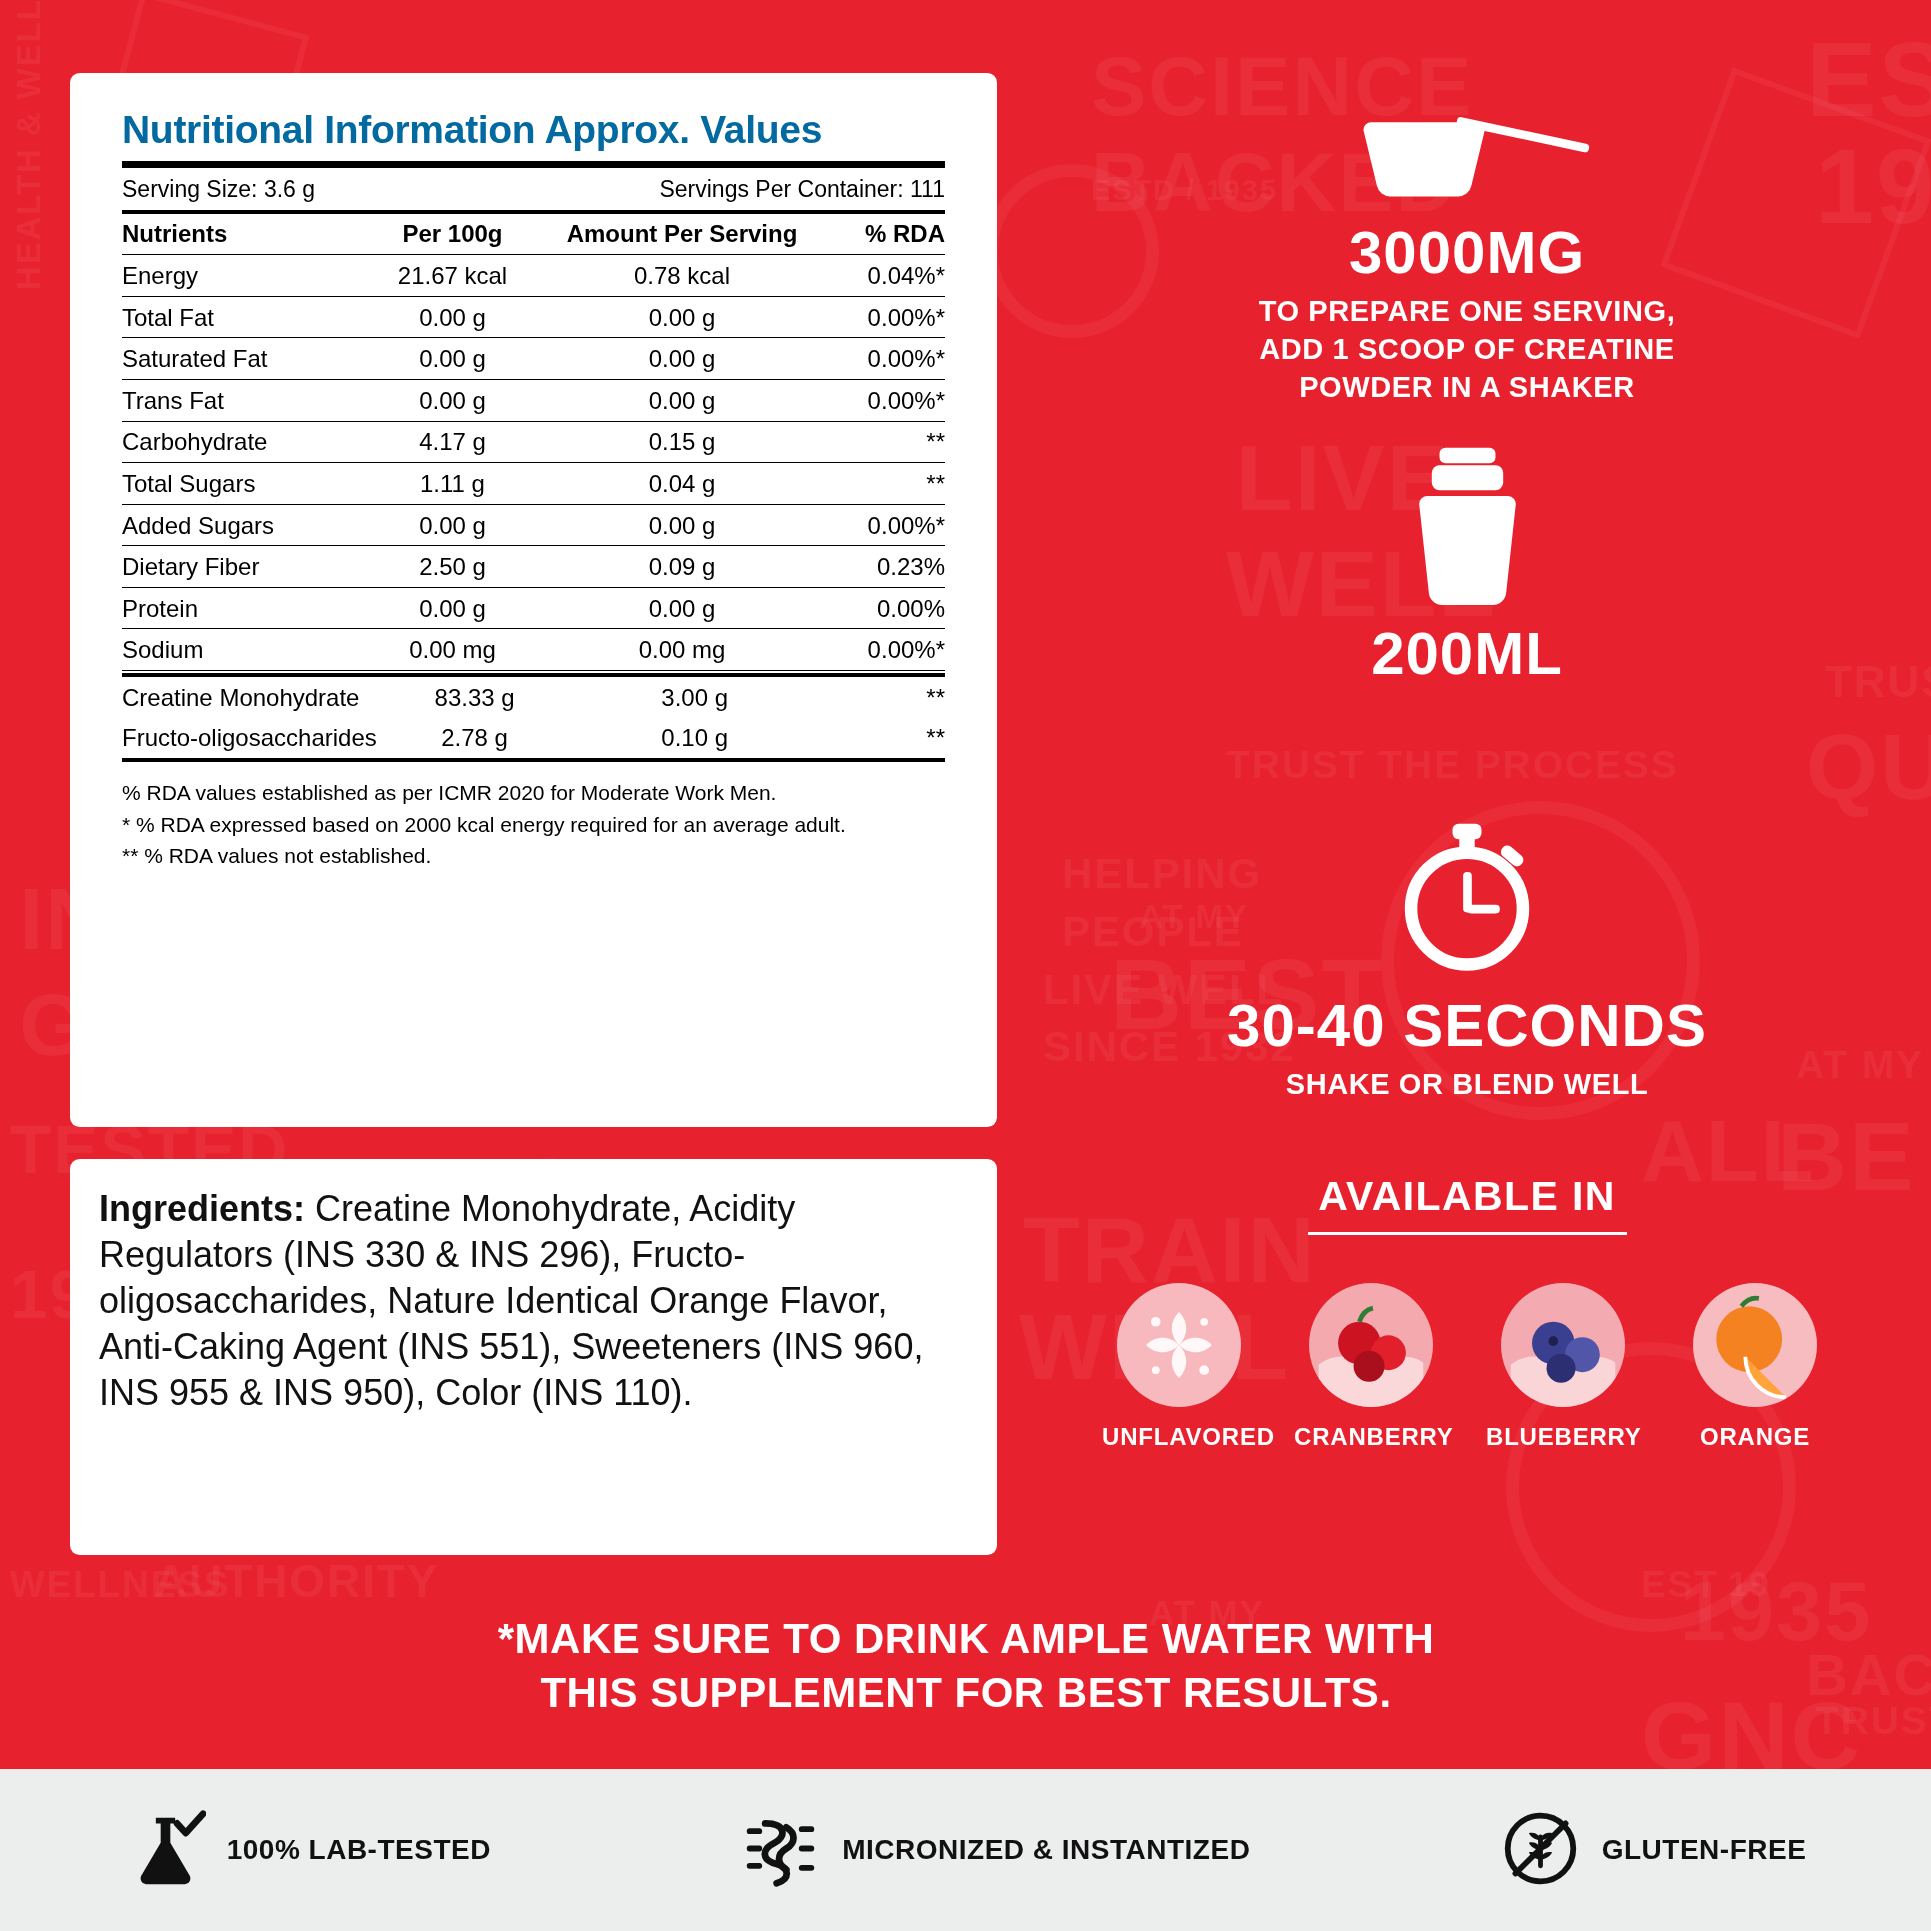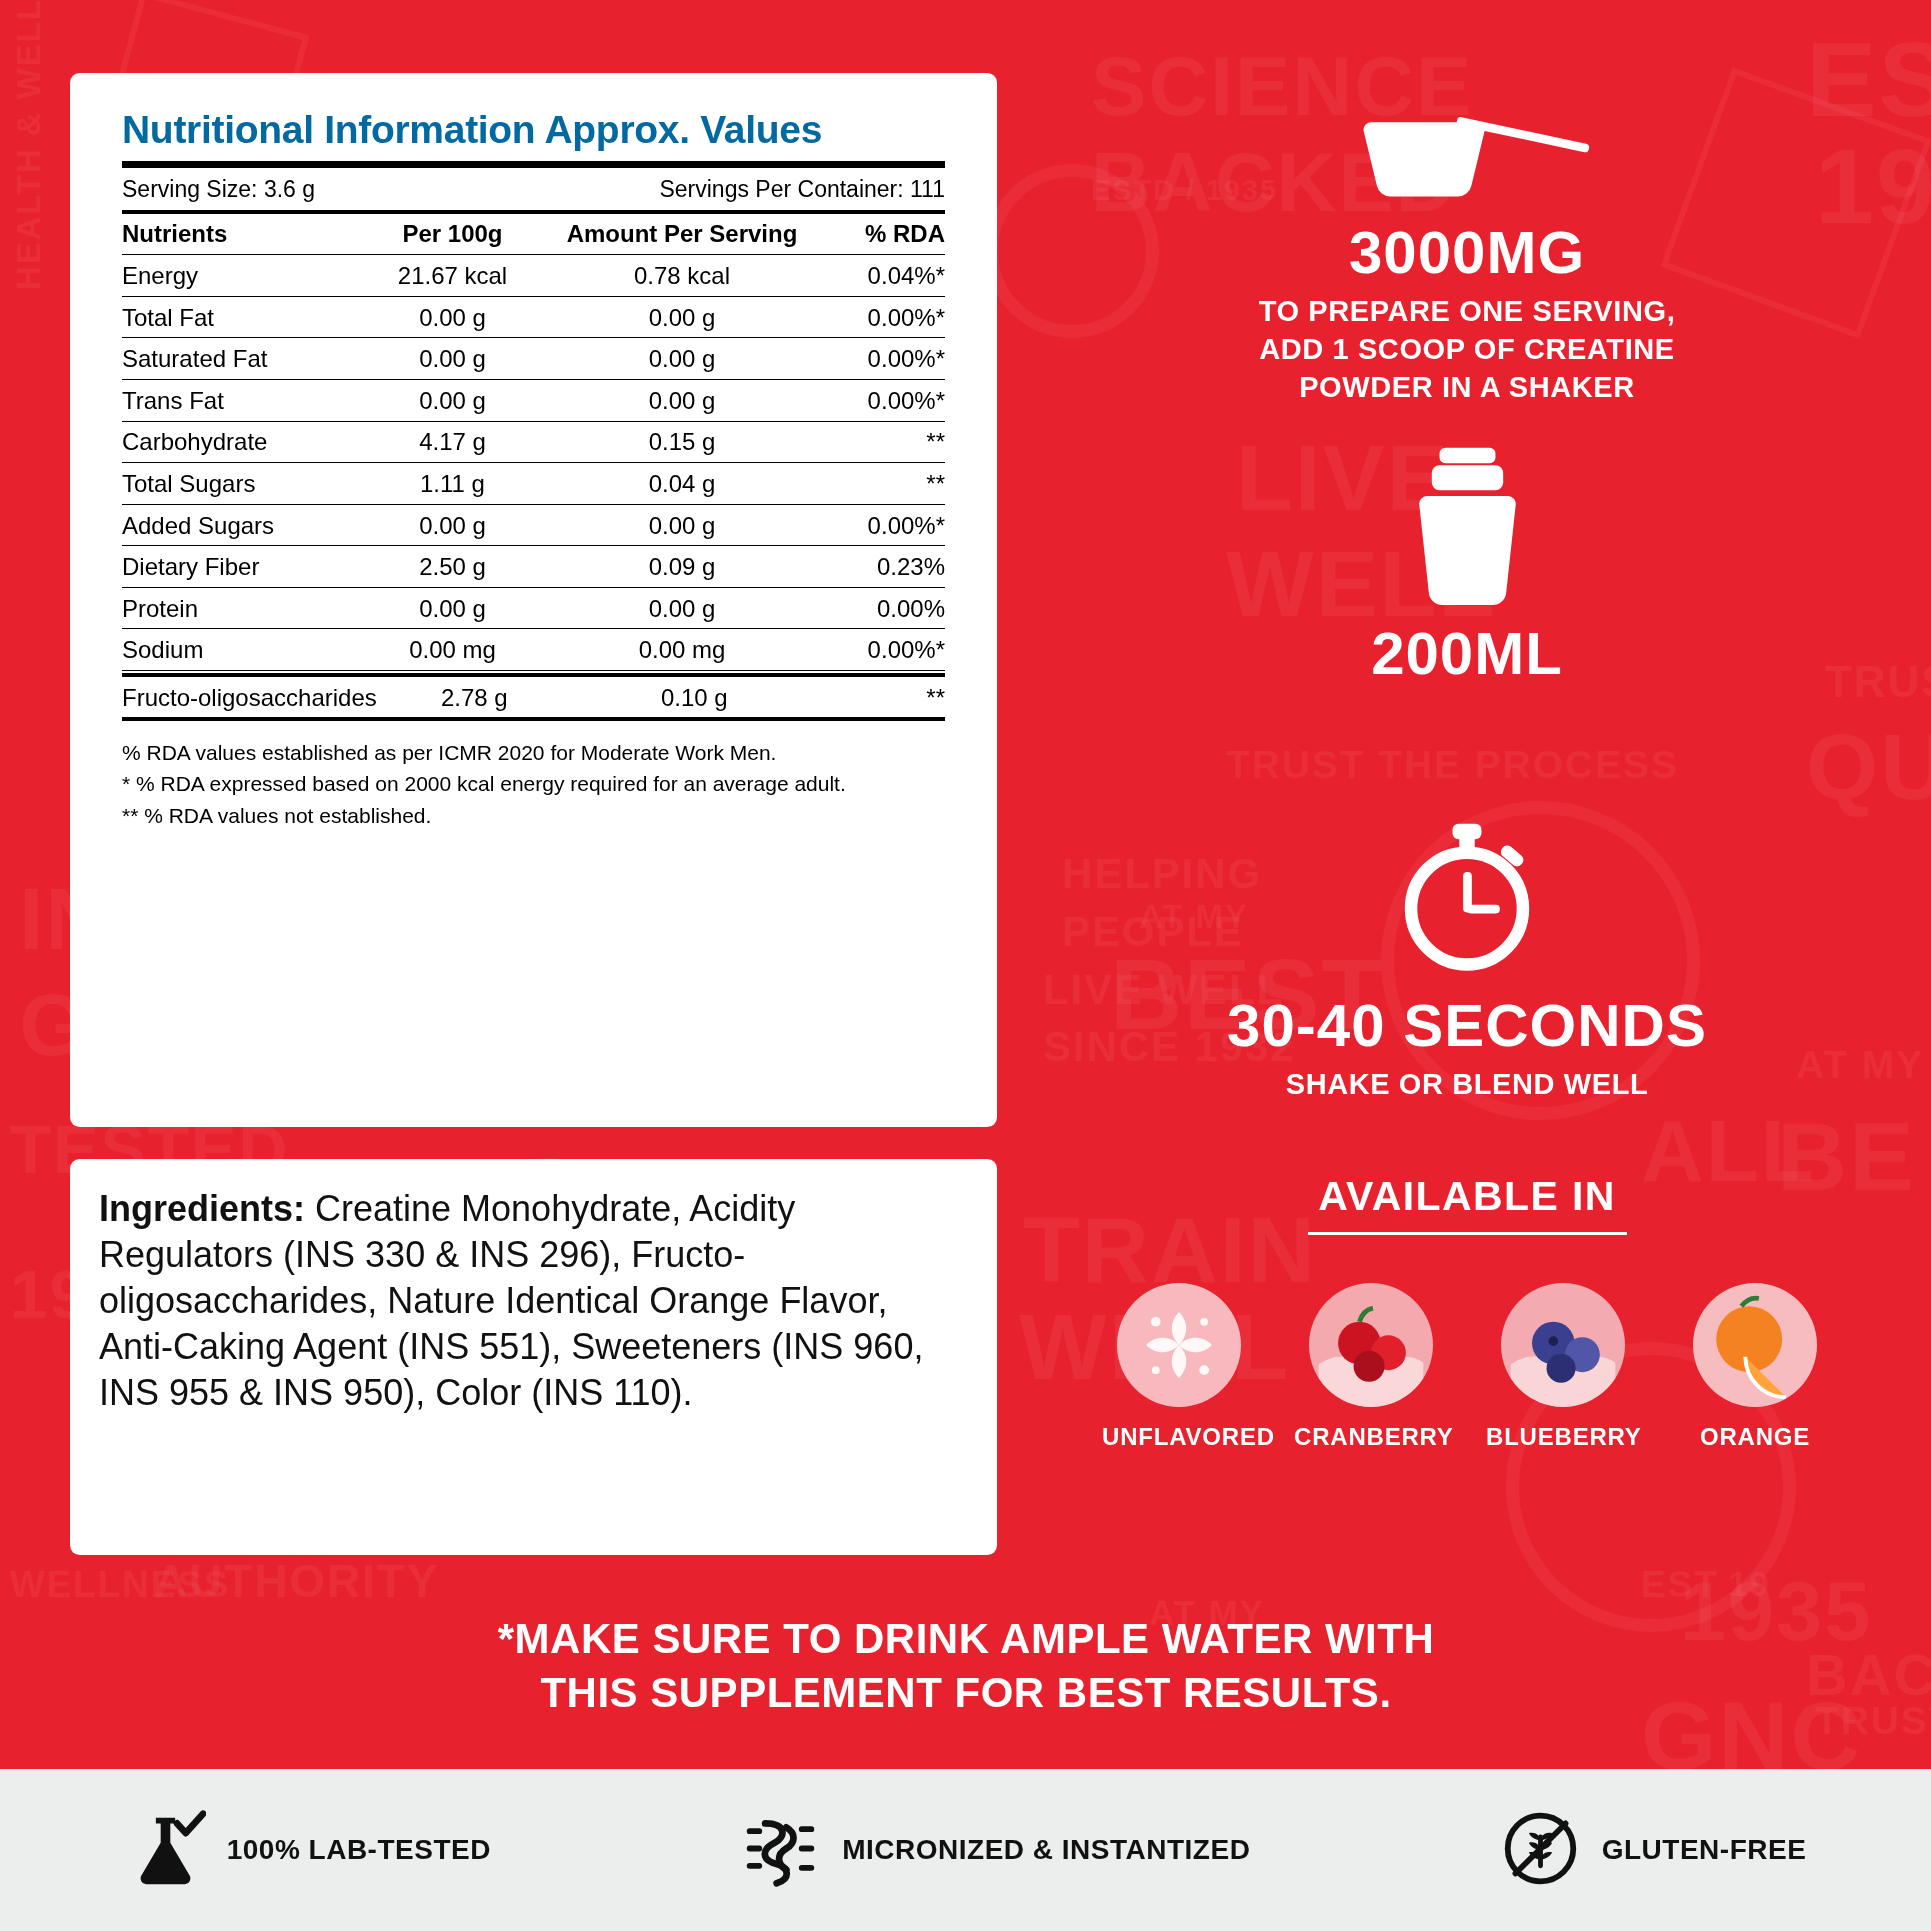--- a/index.html
+++ b/index.html
@@ -230,20 +230,26 @@
               <td class="">Sodium</td>
               <td class="c2">0.00 mg</td>
               <td class="c3">0.00 mg</td>
               <td class="c4">0.00%*</td>
             </tr>
           </tbody>
       </table>
       <div class="rule-med" style="margin-top:1.9px;"></div>
       <table class="nut">
         <tbody id="nut-extra">
+            <tr class="norule">
+              <td>Creatine Monohydrate</td>
+              <td class="c2">83.33 g</td>
+              <td class="c3">3.00 g</td>
+              <td class="c4">**</td>
+            </tr>
             <tr class="norule">
               <td>Fructo-oligosaccharides</td>
               <td class="c2">2.78 g</td>
               <td class="c3">0.10 g</td>
               <td class="c4">**</td>
             </tr>
           </tbody>
       </table>
       <div class="rule-med"></div>
       <div class="footnotes" id="footnotes">

